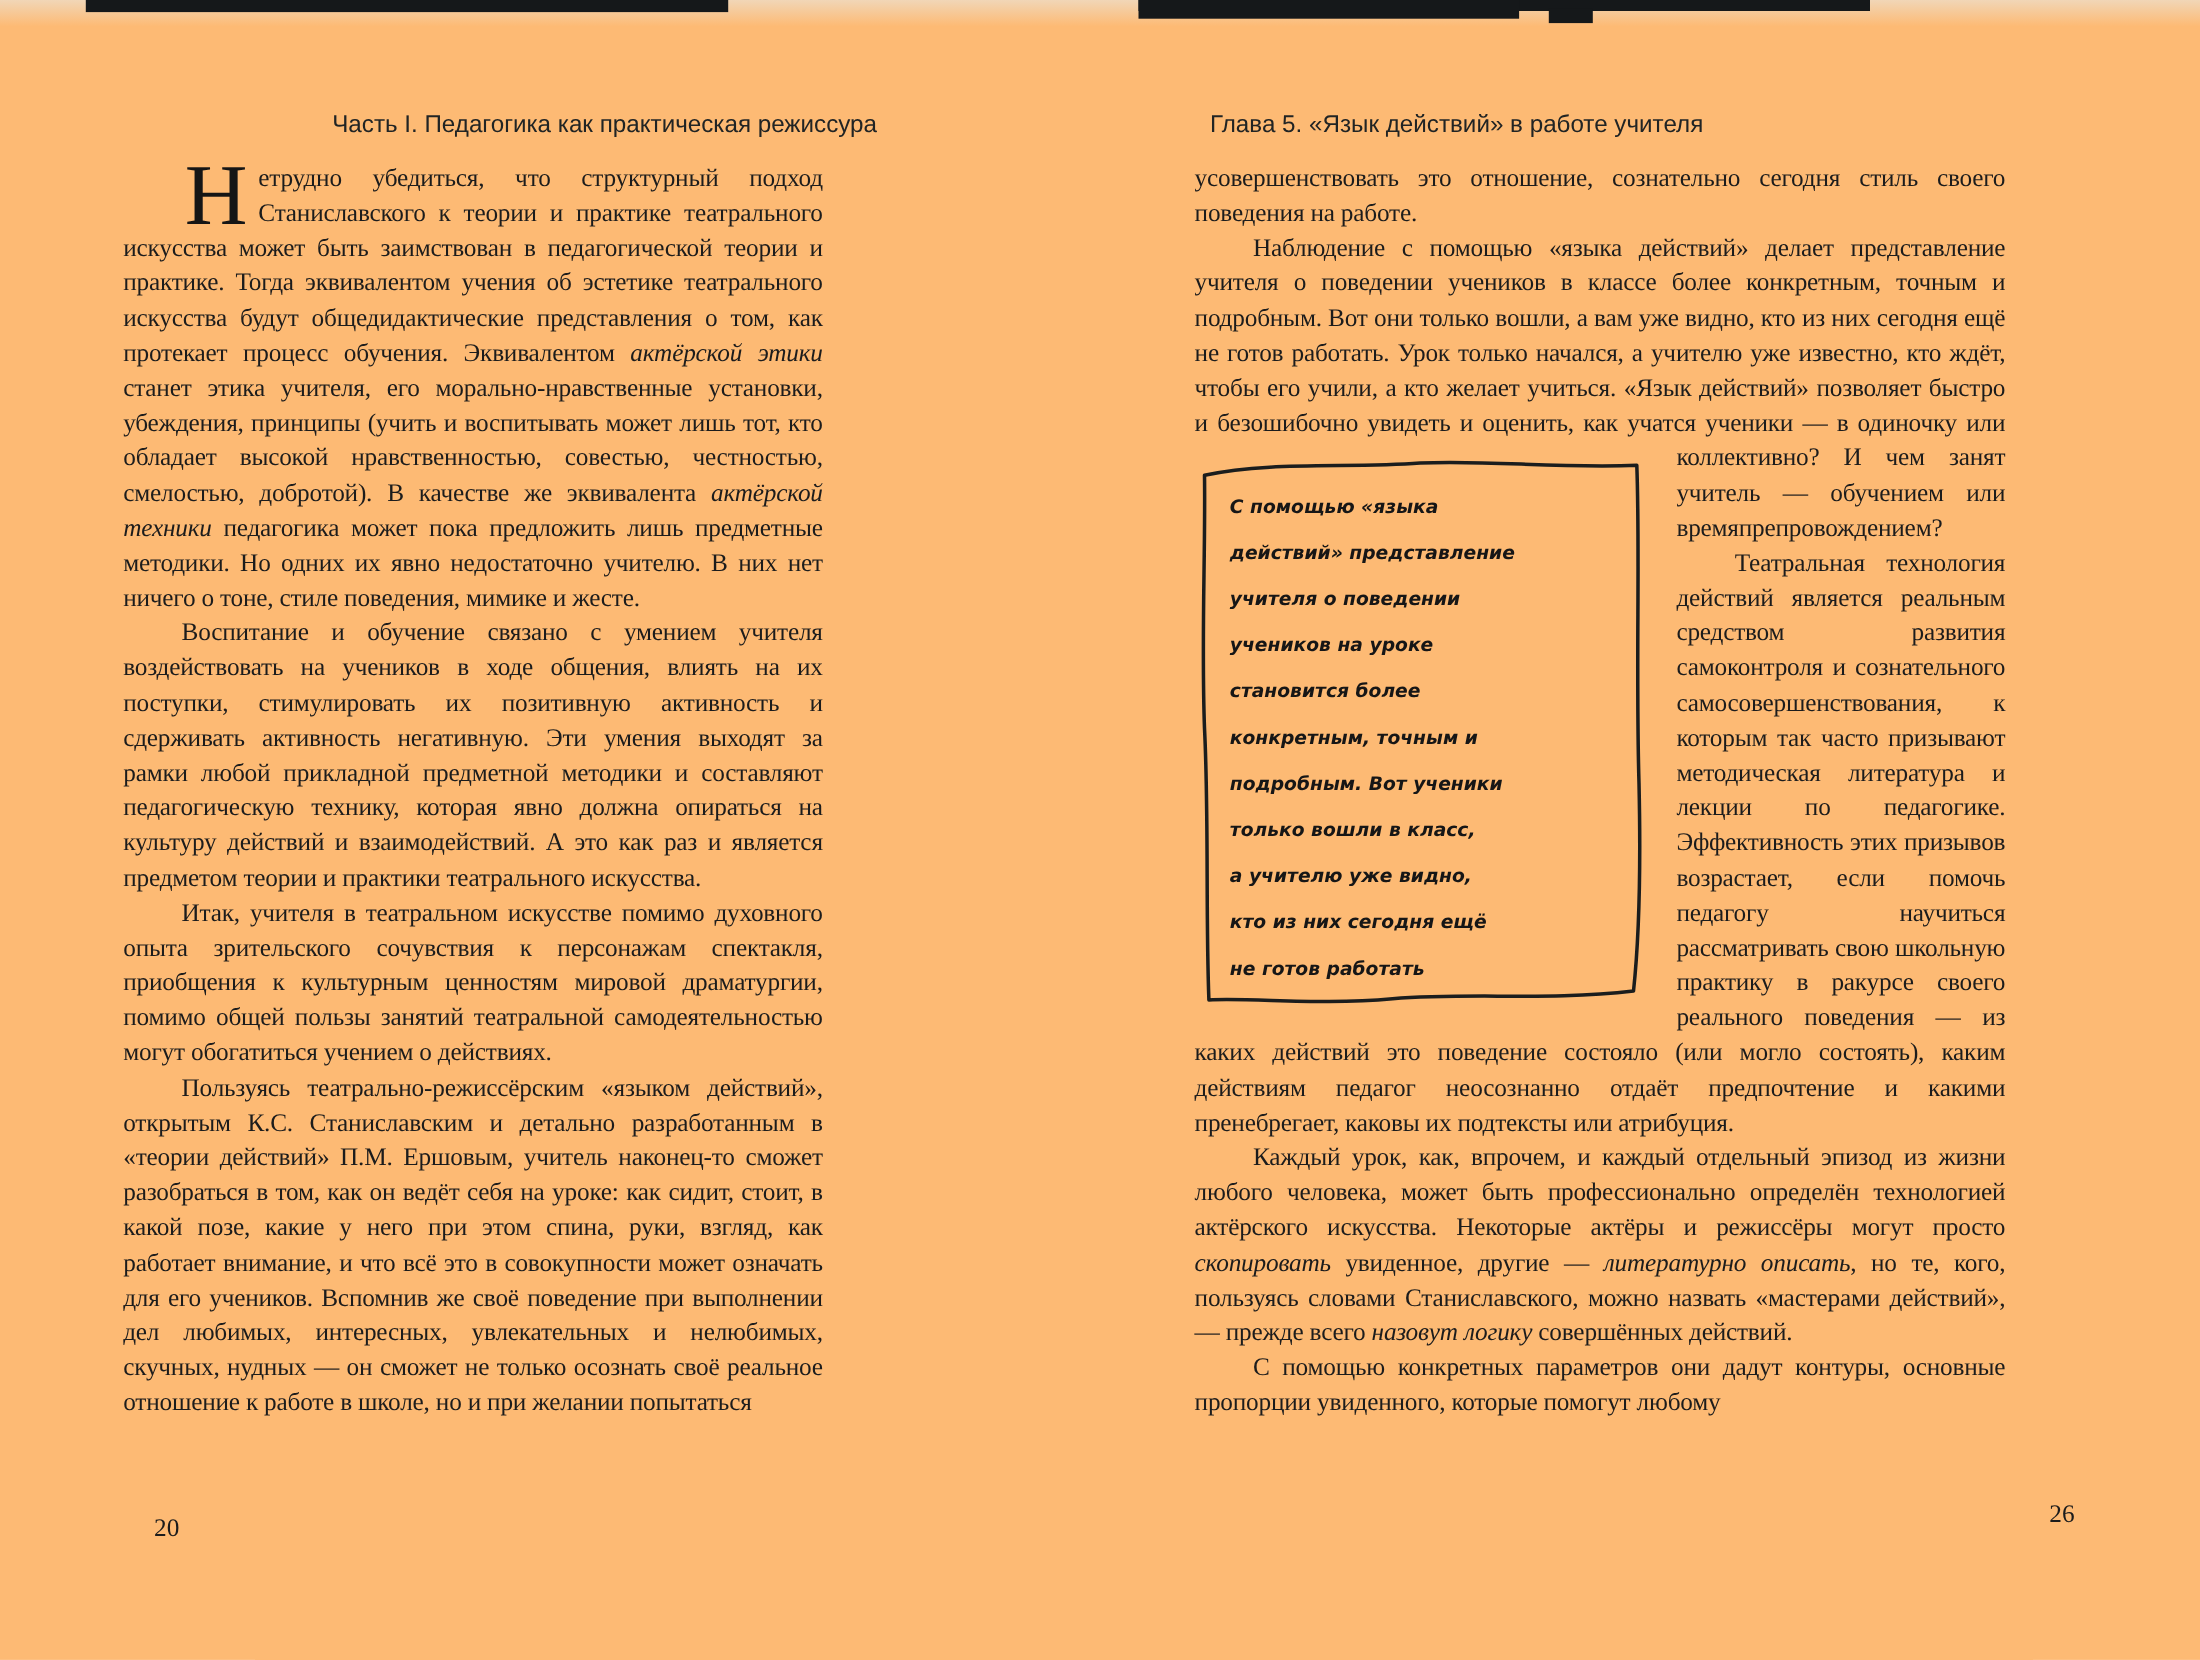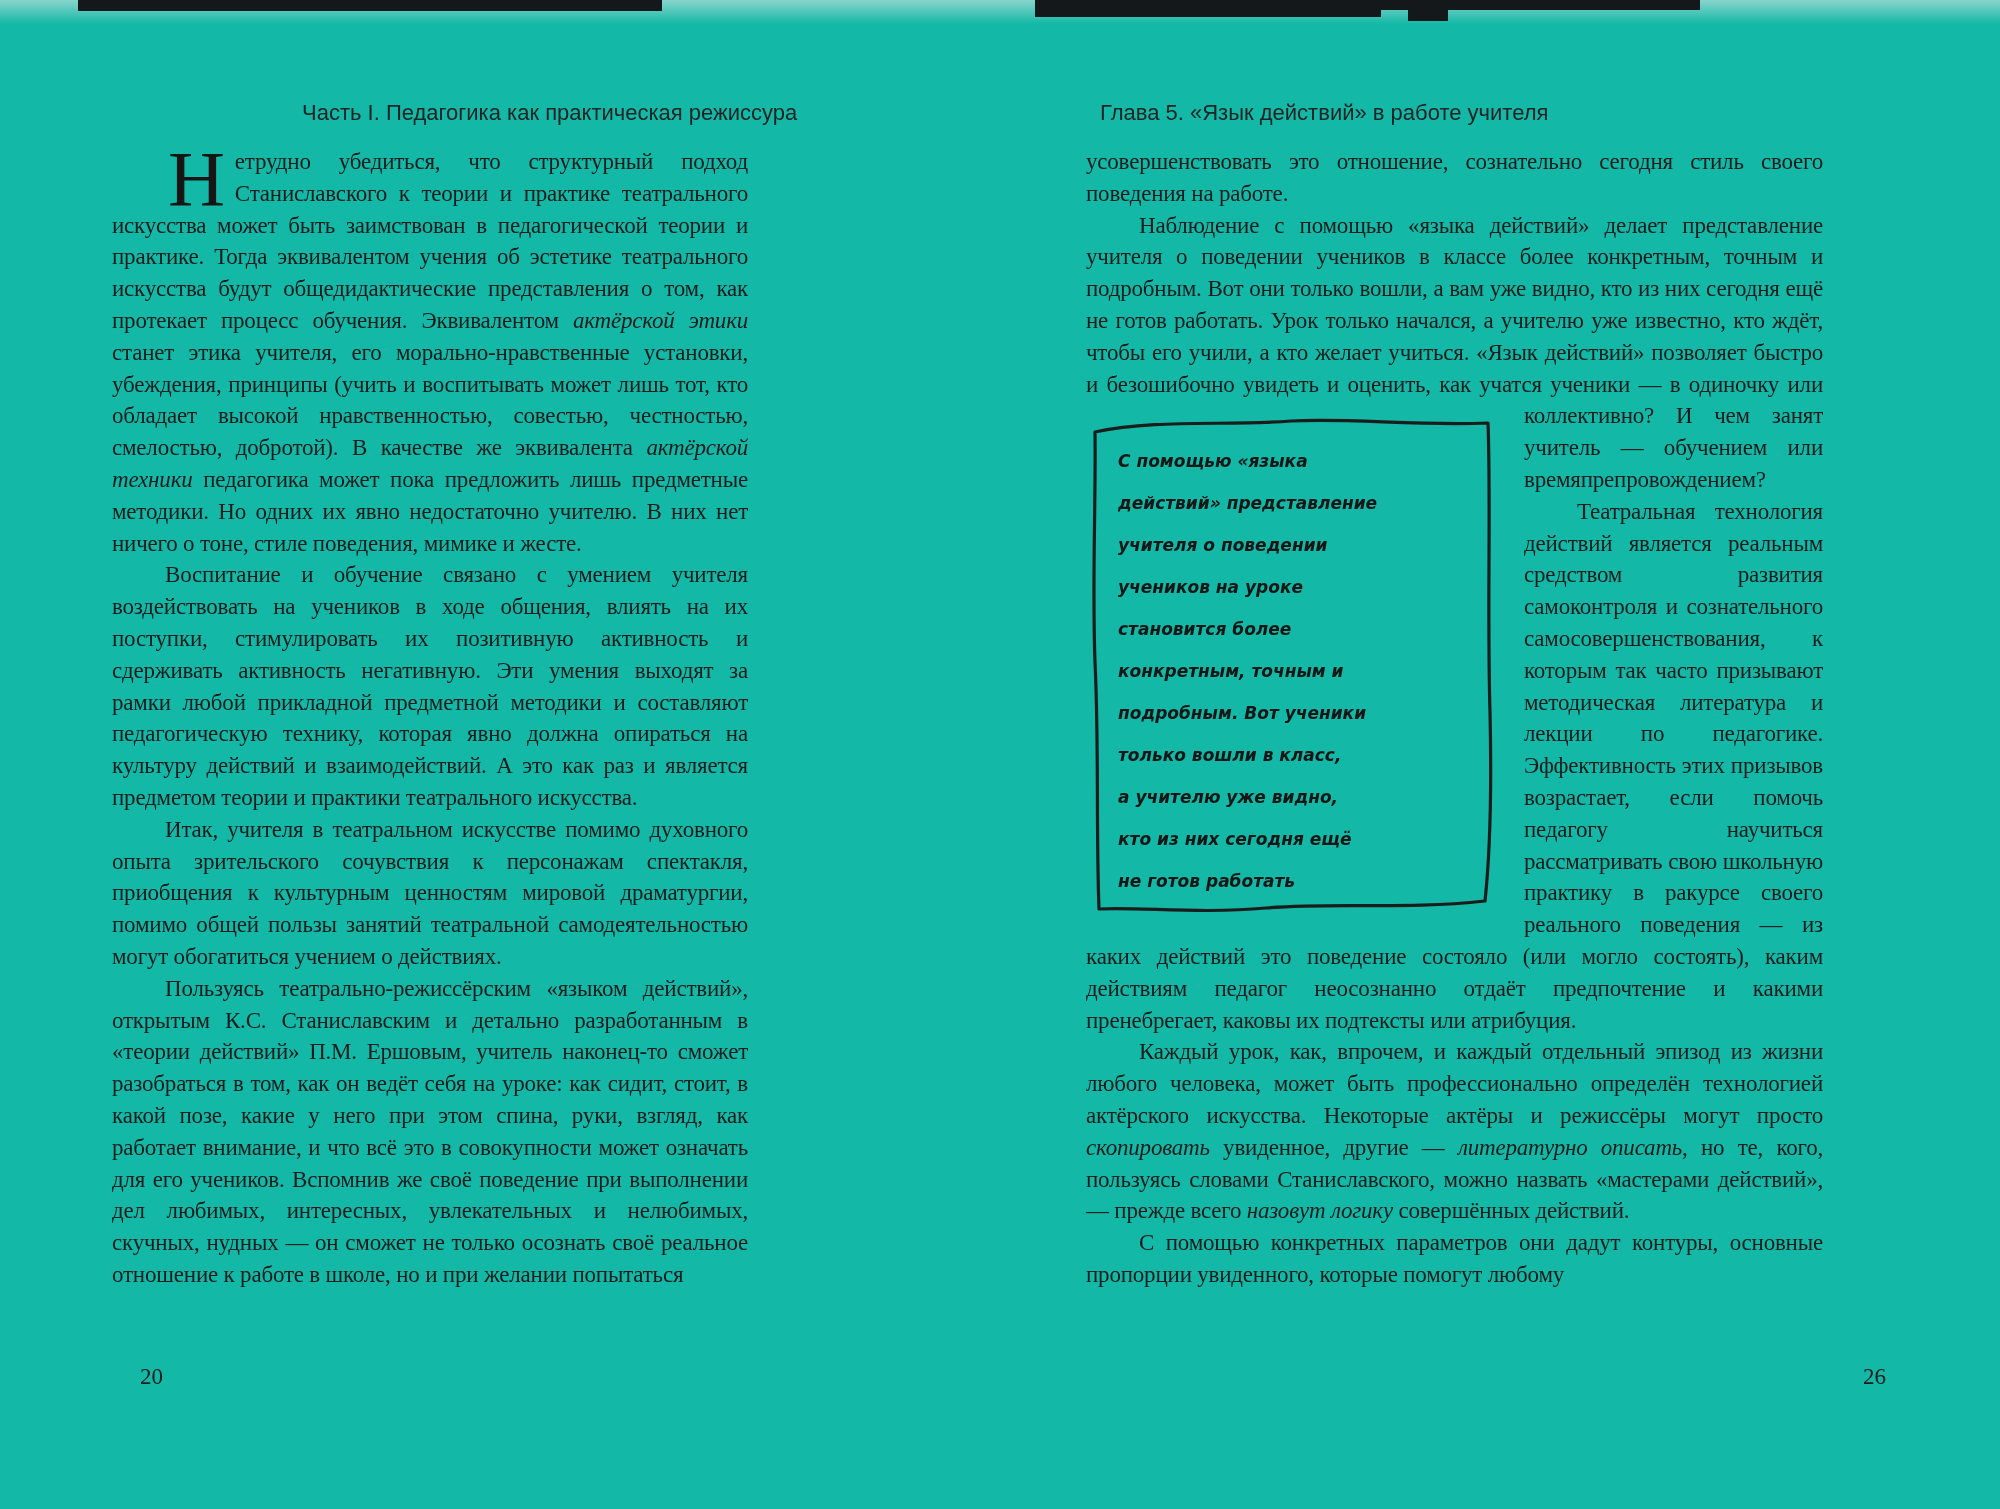--- a/index.html
+++ b/index.html
@@ -1,18 +1,18 @@
 <!DOCTYPE html>
 <html lang="ru"><head>
 <meta charset="utf-8">
 <style>
   html,body{margin:0;padding:0;background:#ffffff;}
   #stage{
     position:relative;width:2000px;height:1509px;overflow:hidden;
-    background:#14b8a6;color:#1c1c1c;
+    background:#fdba74;color:#1c1c1c;
     font-family:"Liberation Serif", serif;
   }
   
   .top-shade{
     position:absolute;left:0;top:0;width:100%;height:24px;
     background:linear-gradient(#e7eded, rgba(255,255,255,0));
     opacity:.55;
   }
   
   .scan-bar{position:absolute;background:#15181a;}
@@ -45,21 +45,21 @@
   .dropcap{
     float:left;
     font-size:79px;line-height:60px;
     margin:3px 10px 0 56px;
     color:#151515;
   }
 
   .pageno{
     position:absolute;top:1364px;font-size:23px;color:#1c1c1c;
   }
-  #left-page .pageno{left:28px;}
+  #left-page .pageno{left:28px;margin-top:12px;}
   #right-page .pageno{left:777px;}
 
   
   .handbox{
     float:left;width:414px;height:506px;
     margin:12px 24px 6px 0;
     position:relative;text-indent:0;
   }
   .handbox svg{position:absolute;left:0;top:0;}
   .note-text{

